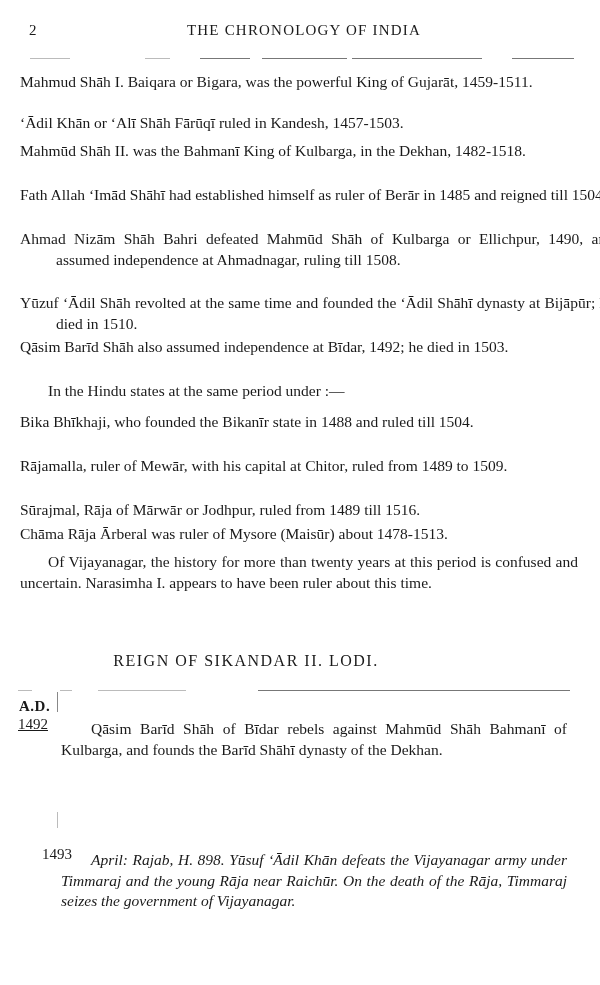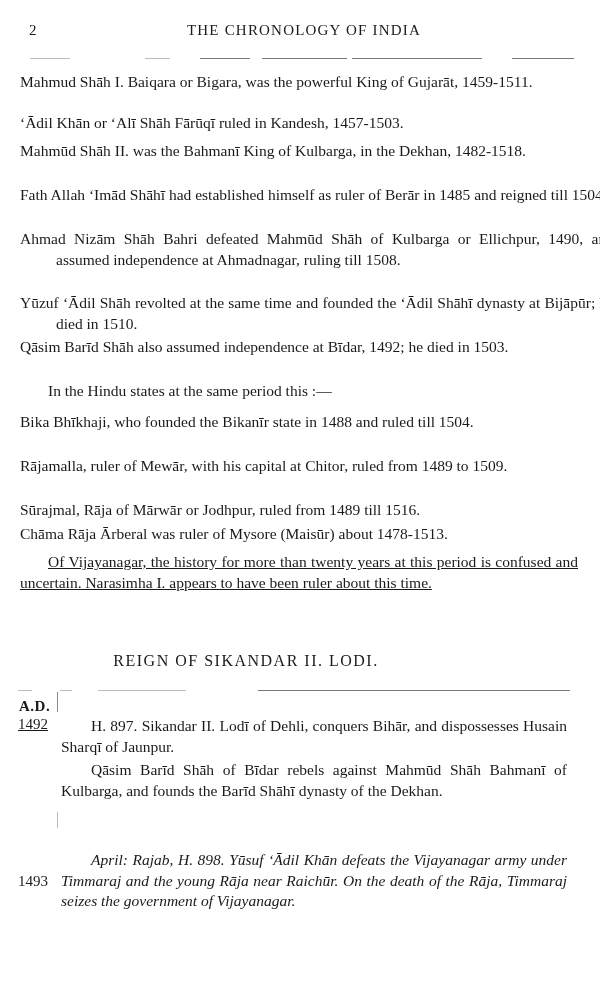--- a/index.html
+++ b/index.html
@@ -9,21 +9,21 @@
     color:#1a1a1a;
   }
   .page-num { position:absolute; left:29px; top:22px; font-size:15px; }
   .running-head { position:absolute; left:0; width:588px; top:22px; text-align:center;
     font-size:15px; letter-spacing:1.2px; padding-left:20px; box-sizing:border-box; }
   .rule { position:absolute; height:1px; background:#777; }
   .rule.light { background:#bbb; }
   .para { position:absolute; left:20px; width:558px; font-size:15.5px; line-height:20.5px;
     text-align:justify; }
   .hang { padding-left:36px; text-indent:-36px; }
-  .indent { text-indent:28px;text-decoration:underline; }
+  .indent { text-indent:28px; }
   .section-title { position:absolute; left:0; width:476px; text-align:center; top:652px;
     font-size:16px; letter-spacing:1.5px; padding-left:16px; box-sizing:border-box; }
   .year-label { position:absolute; left:18px; font-size:15px; }
   .ad-label { position:absolute; left:19px; top:698px; font-size:15px; font-weight:bold; letter-spacing:0.5px; }
   .vbar { position:absolute; width:1px; background:#888; }
   .entry { position:absolute; left:61px; width:506px; font-size:15.5px; line-height:20.5px; text-align:justify; }
   .entry p { margin:0; }
   .entry .first { text-indent:30px; }
 </style>
 </head>
@@ -40,21 +40,21 @@
 <div class="rule" style="left:512px;top:58px;width:62px;"></div>
 
 <div class="para hang" style="top:72px;">Mahmud Shāh I. Baiqara or Bigara, was the powerful King of Gujarāt, 1459-1511.</div>
 <div class="para hang" style="top:113px;">‘Ādil Khān or ‘Alī Shāh Fārūqī ruled in Kandesh, 1457-1503.</div>
 <div class="para hang" style="top:141px;">Mahmūd Shāh II. was the Bahmanī King of Kulbarga, in the Dekhan, 1482-1518.</div>
 <div class="para hang" style="top:185px;">Fath Allah ‘Imād Shāhī had established himself as ruler of Berār in 1485 and reigned till 1504.</div>
 <div class="para hang" style="top:229px;">Ahmad Nizām Shāh Bahri defeated Mahmūd Shāh of Kulbarga or Ellichpur, 1490, and assumed independence at Ahmadnagar, ruling till 1508.</div>
 <div class="para hang" style="top:293px;">Yūzuf ‘Ādil Shāh revolted at the same time and founded the ‘Ādil Shāhī dynasty at Bijāpūr; he died in 1510.</div>
 <div class="para hang" style="top:337px;">Qāsim Barīd Shāh also assumed independence at Bīdar, 1492; he died in 1503.</div>
 
-<div class="para" style="top:381px;padding-left:28px;box-sizing:border-box;">In the Hindu states at the same period this :—</div>
+<div class="para" style="top:381px;padding-left:28px;box-sizing:border-box;">In the Hindu states at the same period under :—</div>
 
 <div class="para hang" style="top:412px;">Bika Bhīkhaji, who founded the Bikanīr state in 1488 and ruled till 1504.</div>
 <div class="para hang" style="top:456px;">Rājamalla, ruler of Mewār, with his capital at Chitor, ruled from 1489 to 1509.</div>
 <div class="para hang" style="top:500px;">Sūrajmal, Rāja of Mārwār or Jodhpur, ruled from 1489 till 1516.</div>
 <div class="para hang" style="top:524px;">Chāma Rāja Ārberal was ruler of Mysore (Maisūr) about 1478-1513.</div>
 
 <div class="para indent" style="top:552px;">Of Vijayanagar, the history for more than twenty years at this period is confused and uncertain. Narasimha I. appears to have been ruler about this time.</div>
 
 <div class="section-title">REIGN OF SIKANDAR II. LODI.</div>
 
@@ -62,20 +62,19 @@
 <div class="rule light" style="left:60px;top:690px;width:12px;"></div>
 <div class="rule light" style="left:98px;top:690px;width:88px;"></div>
 <div class="rule" style="left:258px;top:690px;width:312px;"></div>
 
 <div class="ad-label">A.D.</div>
 <div class="vbar" style="left:57px;top:692px;height:20px;"></div>
 <div class="vbar" style="left:57px;top:812px;height:16px;background:#bbb;"></div>
 
 <div class="year-label" style="top:716px;text-decoration:underline;">1492</div>
 <div class="entry" style="top:716px;">
-  <p class="first">H. 897. Sikandar II. Lodī of Dehli, conquers Bihār, and dispossesses Husain Sharqī of Jaunpur.</p>
   <p class="first" style="margin-top:3px;">Qāsim Barīd Shāh of Bīdar rebels against Mahmūd Shāh Bahmanī of Kulbarga, and founds the Barīd Shāhī dynasty of the Dekhan.</p>
 </div>
 
-<div class="year-label" style="top:873px;">1493</div>
+<div class="year-label" style="top:846px;margin-left:24px;">1493</div>
 <div class="entry" style="top:850px;font-style:italic;">
   <p class="first">April: Rajab, H. 898. Yūsuf ‘Ādil Khān defeats the Vijayanagar army under Timmaraj and the young Rāja near Raichūr. On the death of the Rāja, Timmaraj seizes the government of Vijayanagar.</p>
 </div>
 
 </body></html>

